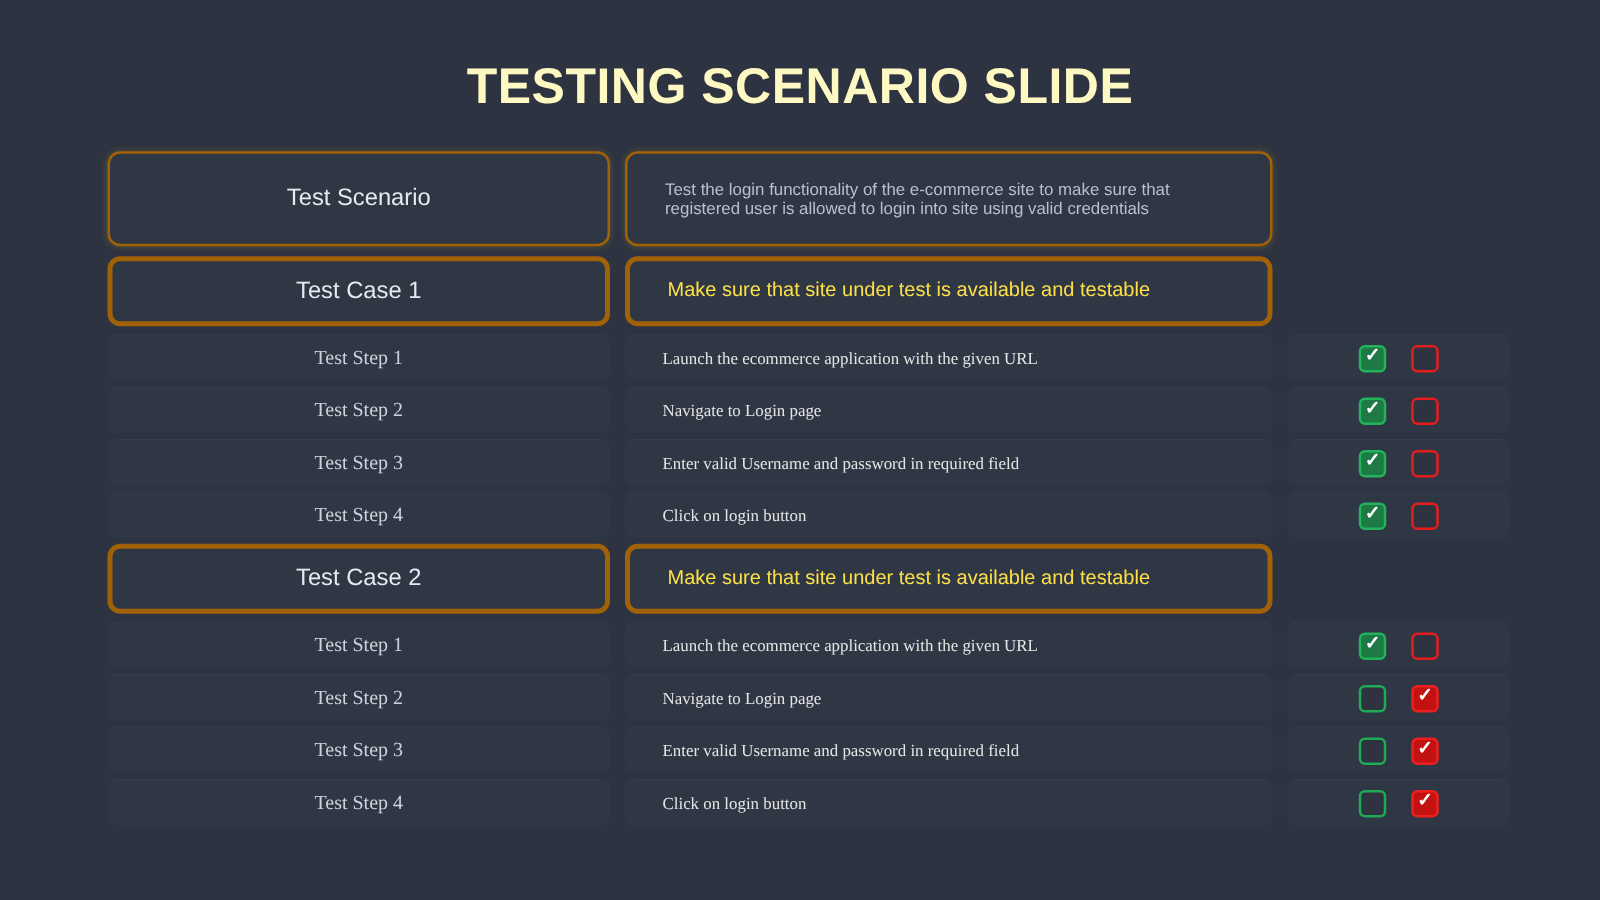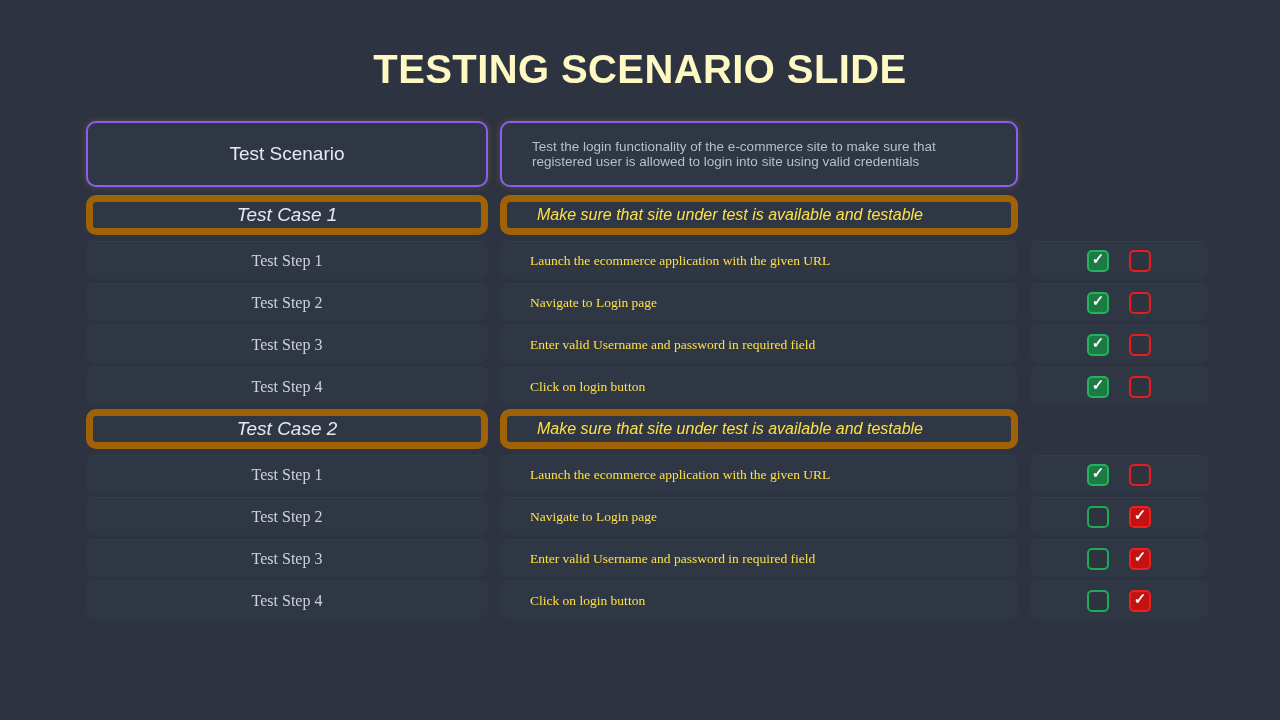--- a/index.html
+++ b/index.html
@@ -59,22 +59,22 @@
     border-radius: 10px;
     display: flex;
     align-items: center;
   }
 
   
   .row-scenario { margin-bottom: 8px; }
 
   .row-scenario .col-label.cell,
   .row-scenario .col-desc.cell {
-    height: 66px;
-    border: 2px solid #8b5cf6;
+    height: 76px;
+    border: 2px solid #a16207;
     box-shadow: 0 0 6px rgba(217,168,39,0.25);
   }
   .row-scenario .col-desc.cell { align-items: center; }
 
   .scenario-label {
     width: 100%;
     text-align: center;
     font-size: 19px;
     color: #e6e9ef;
   }
@@ -84,23 +84,22 @@
     font-size: 13.5px;
     line-height: 15px;
     color: #b9bfcb;
   }
 
   
   .row-case { margin-bottom: 6px; }
 
   .row-case .col-label.cell,
   .row-case .col-desc.cell {
-    height: 40px;
-    border: 7px solid #a16207;
-    font-style: italic;
+    height: 56px;
+    border: 4px solid #a16207;
   }
 
   .case-label {
     width: 100%;
     text-align: center;
     font-size: 19px;
     color: #e6e9ef;
   }
 
   .case-desc {
@@ -121,21 +120,21 @@
   .step-label {
     width: 100%;
     text-align: center;
     font-size: 16px;
     color: #cdd2dc;
   }
 
   .step-desc {
     padding: 0 30px;
     font-size: 13.5px;
-    color: #fde047;
+    color: #e5e5e5;
   }
 
   .col-status.cell {
     justify-content: center;
     gap: 20px;
   }
 
   
   .checkbox {
     width: 22px;

